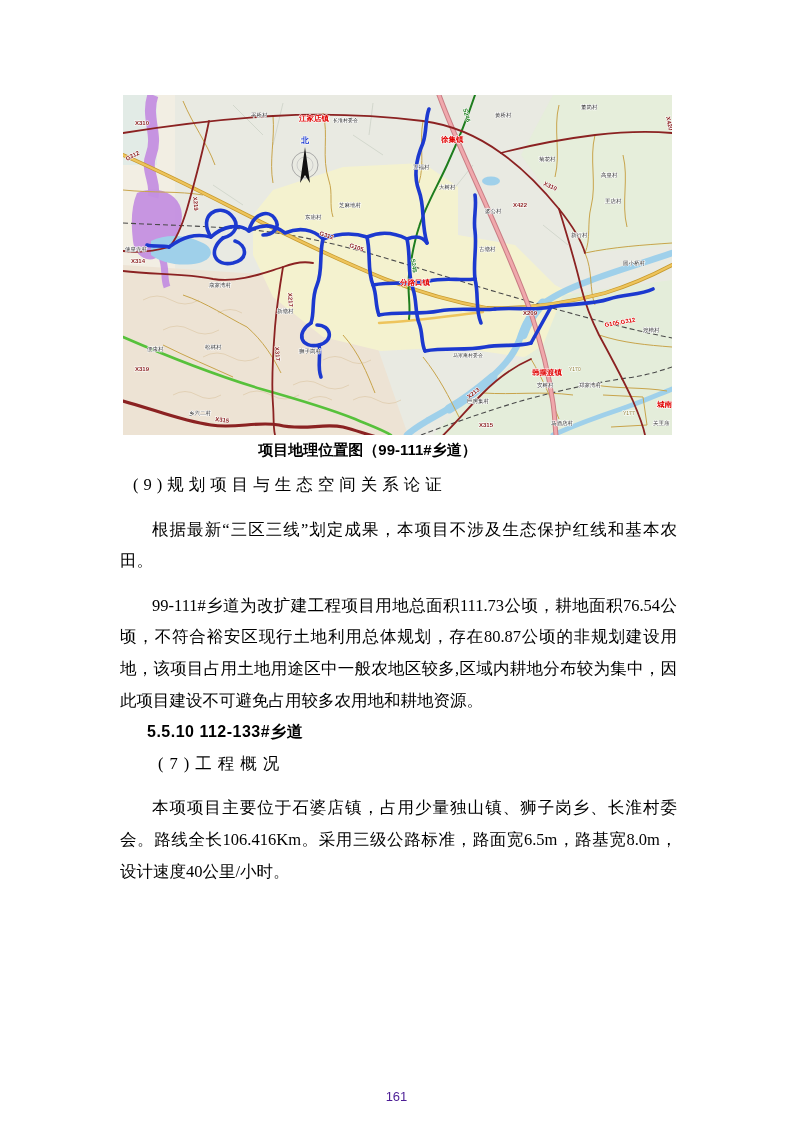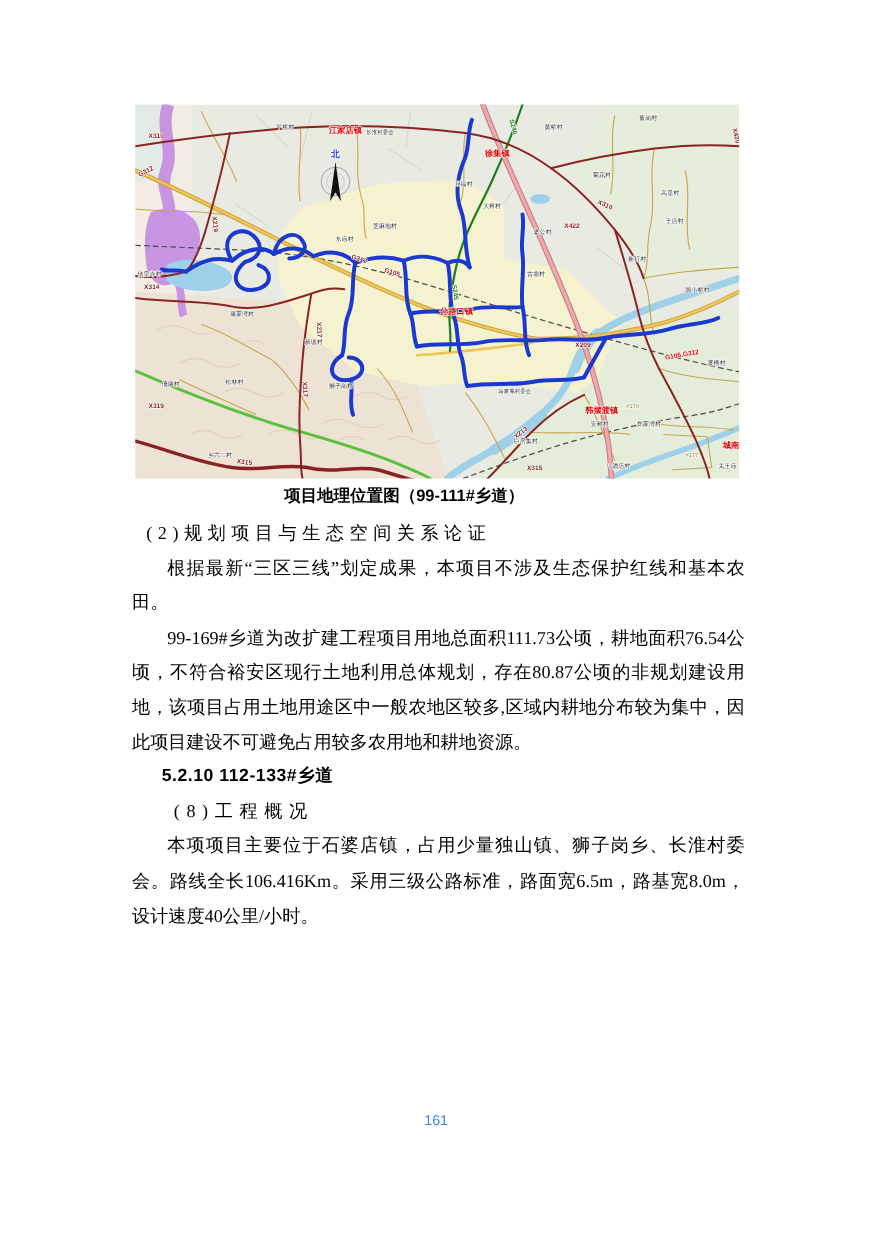--- a/index.html
+++ b/index.html
@@ -8,23 +8,23 @@
   .figure{position:absolute;left:123px;top:95px;width:549px;height:340px;}
   .figure svg{display:block;width:549px;height:340px;}
   .caption{position:absolute;left:0;top:441px;width:735px;text-align:center;
            font-family:"Liberation Sans","DejaVu Sans",sans-serif;font-weight:bold;font-size:15px;}
   .bodytext{position:absolute;left:120px;top:469px;width:557px;font-size:16.5px;}
   .bodytext>div{line-height:31.6px;text-align:justify;}
   .sub{padding-left:13px;letter-spacing:5px;}
   .sub2{padding-left:38px;letter-spacing:6px;}
   .h{padding-left:27px;font-family:"Liberation Sans","DejaVu Sans",sans-serif;
      font-weight:bold;font-size:16px;letter-spacing:.5px;}
-  .para{text-indent:32px;}
-  .pagenum{position:absolute;left:0;top:1011px;width:793px;text-align:center;
-           font-family:"Liberation Sans","DejaVu Sans",sans-serif;font-size:13px;color:#3b82f6;}
+  .para{text-indent:32px;margin-top:13px;}
+  .pagenum{position:absolute;left:0;top:1089px;width:793px;text-align:center;
+           font-family:"Liberation Sans","DejaVu Sans",sans-serif;font-size:13px;color:#4c1d95;}
 </style>
 </head>
 <body>
 
 <div class="page">
 
   <div class="figure">
     <svg viewBox="0 0 549 340">
 
       <rect x="0" y="0" width="549" height="340" fill="#e9eae2"></rect>
@@ -205,22 +205,22 @@
           <text x="520" y="237" fill="#333333" font-size="5.5" paint-order="stroke" stroke="#ffffff" stroke-width="1">渡槽村</text>
           <text x="500" y="170" fill="#333333" font-size="5.5" paint-order="stroke" stroke="#ffffff" stroke-width="1">圆小桥村</text>
           <text x="530" y="330" fill="#333333" font-size="5.5" paint-order="stroke" stroke="#ffffff" stroke-width="1">关王庙</text>
         </g>
     </svg>
   </div>
 
   <div class="caption">项目地理位置图（99-111#乡道）</div>
 
   <div class="bodytext">
-    <div class="sub">(2)规划项目与生态空间关系论证</div>
+    <div class="sub">(9)规划项目与生态空间关系论证</div>
     <div class="para">根据最新“三区三线”划定成果，本项目不涉及生态保护红线和基本农田。</div>
-    <div class="para">99-169#乡道为改扩建工程项目用地总面积111.73公顷，耕地面积76.54公顷，不符合裕安区现行土地利用总体规划，存在80.87公顷的非规划建设用地，该项目占用土地用途区中一般农地区较多,区域内耕地分布较为集中，因此项目建设不可避免占用较多农用地和耕地资源。</div>
-    <div class="h">5.2.10 112-133#乡道</div>
-    <div class="sub2">(8)工程概况</div>
+    <div class="para">99-111#乡道为改扩建工程项目用地总面积111.73公顷，耕地面积76.54公顷，不符合裕安区现行土地利用总体规划，存在80.87公顷的非规划建设用地，该项目占用土地用途区中一般农地区较多,区域内耕地分布较为集中，因此项目建设不可避免占用较多农用地和耕地资源。</div>
+    <div class="h">5.5.10 112-133#乡道</div>
+    <div class="sub2">(7)工程概况</div>
     <div class="para">本项项目主要位于石婆店镇，占用少量独山镇、狮子岗乡、长淮村委会。路线全长106.416Km。采用三级公路标准，路面宽6.5m，路基宽8.0m，设计速度40公里/小时。</div>
   </div>
 
   <div class="pagenum">161</div>
 </div>
 
 </body></html>

